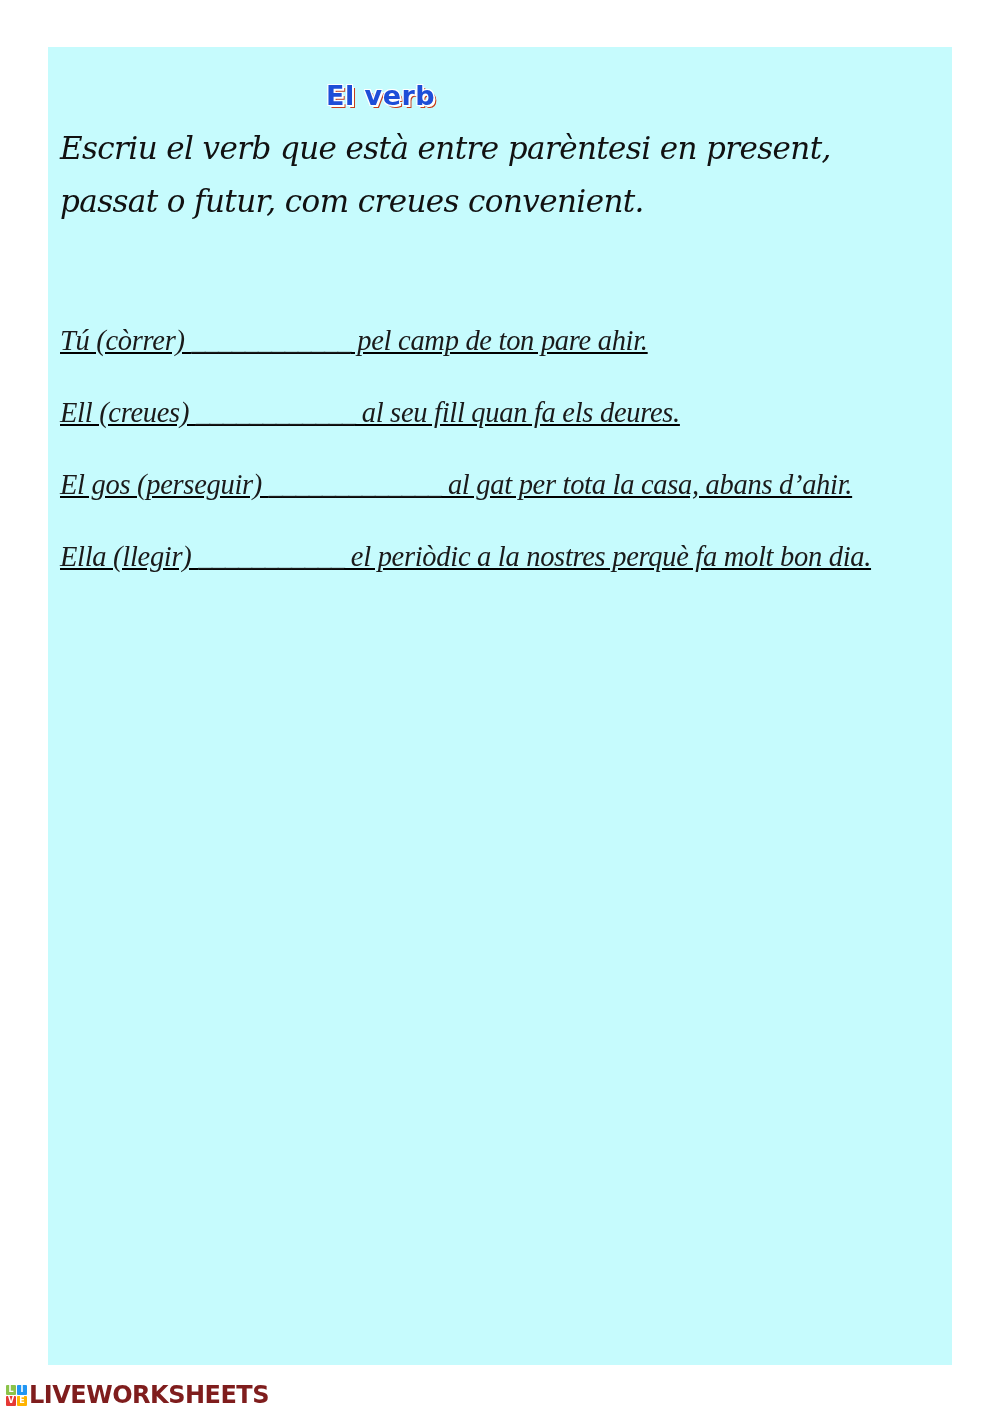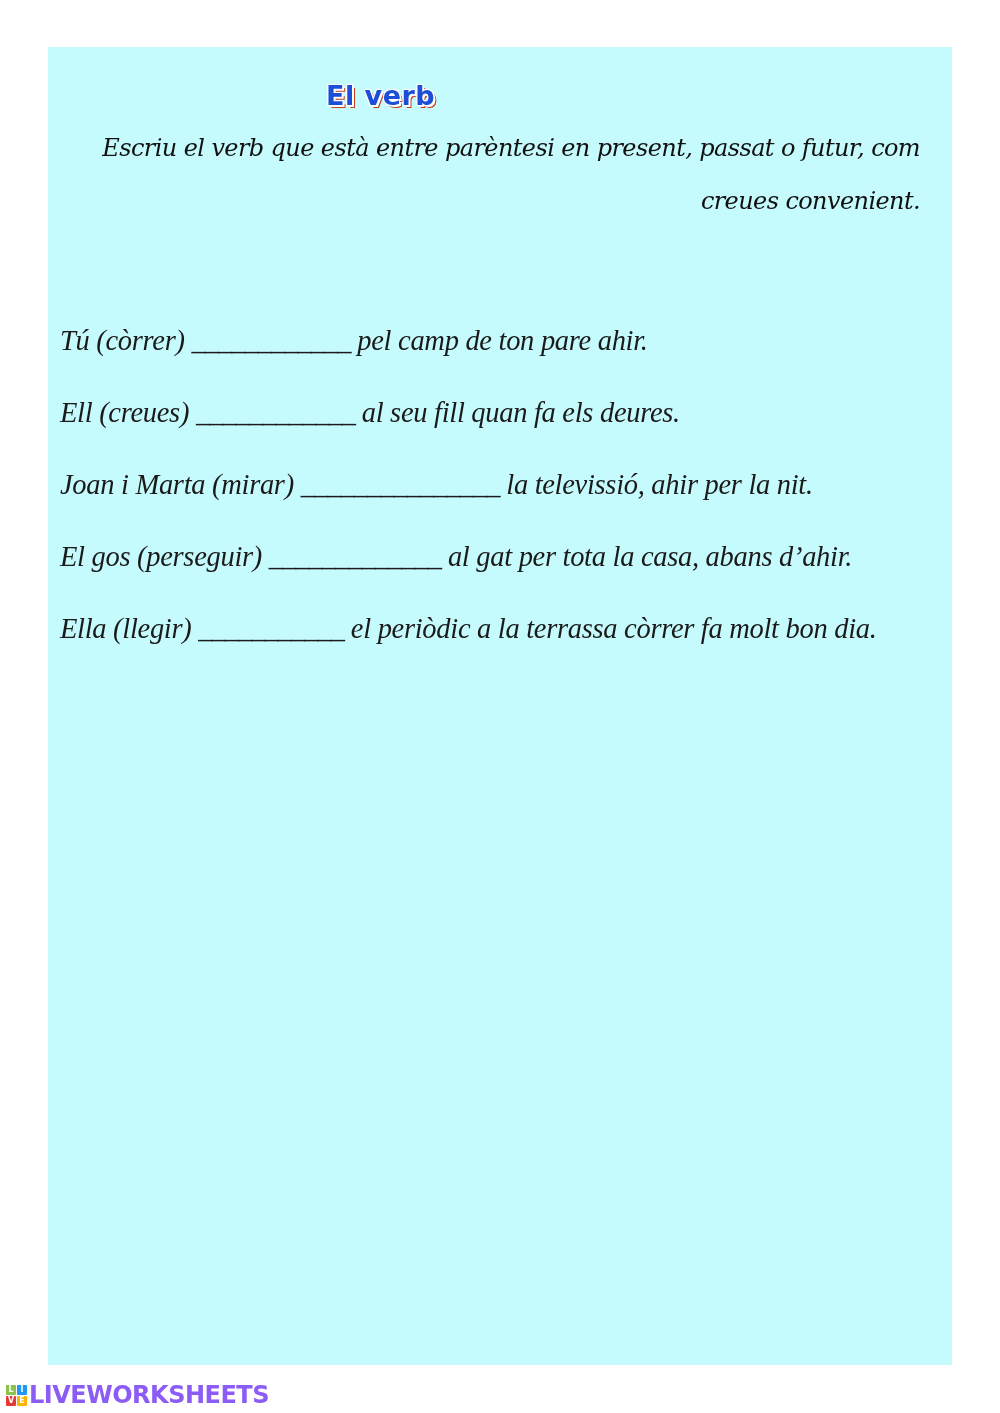--- a/index.html
+++ b/index.html
@@ -24,31 +24,31 @@
     text-shadow: 2px 2px 0 #ffffff, -1px -1px 0 #ffffff, 1px -1px 0 #ffffff, -1px 1px 0 #ffffff, 3px 3px 0 #c73f1c;
     margin-top: 28px;
   }
 
   .instructions {
     position: absolute;
     left: 60px; top: 122px;
     width: 860px;
     font-family: "DejaVu Serif", serif;
     font-style: italic;
-    font-size: 24px;
+    font-size: 31px;
     line-height: 53px;
     color: #111111;
     letter-spacing: -0.6px;
-    text-align: right;
   }
 
   .sentences {
     position: absolute;
     left: 60px; top: 305px;
     width: 880px;
+    text-decoration: underline;
   }
 
   .sentence {
     font-family: "Liberation Serif", serif;
     font-style: italic;
     font-size: 28.5px;
     line-height: 72px;
     color: #1a1a1a;
     letter-spacing: -0.3px;
     white-space: normal;
@@ -77,48 +77,45 @@
     font-weight: bold;
     color: #ffffff;
     text-align: center;
     line-height: 10px;
     border-radius: 1px;
   }
   .logo-text {
     font-family: "DejaVu Sans", sans-serif;
     font-weight: bold;
     font-size: 24px;
-    color: #8b5cf6;
+    color: #7f1d1d;
     letter-spacing: -0.5px;
   }
 </style>
 </head>
 <body>
 
 <div class="panel"></div>
 
 <div class="title">El verb</div>
 
 <div class="instructions">Escriu el verb que està entre parèntesi en present, passat o futur,  com creues convenient.</div>
 
 <div class="sentences">
   <div class="sentence">
     <span>Tú (còrrer) </span><span class="blank">____________</span><span> pel camp de ton pare ahir.</span>
   </div>
   <div class="sentence">
     <span>Ell (creues) </span><span class="blank">____________</span><span> al seu fill quan fa els deures.</span>
   </div>
   <div class="sentence">
-    <span>Joan i Marta (mirar) </span><span class="blank">_______________</span><span> la televissió, ahir per la nit.</span>
-  </div>
-  <div class="sentence">
     <span>El gos (perseguir) </span><span class="blank">_____________</span><span> al gat per tota la casa, abans d’ahir.</span>
   </div>
   <div class="sentence">
-    <span>Ella (llegir) </span><span class="blank">___________</span><span> el periòdic a la terrassa còrrer fa molt bon dia.</span>
+    <span>Ella (llegir) </span><span class="blank">___________</span><span> el periòdic a la nostres perquè fa molt bon dia.</span>
   </div>
 </div>
 
 <div class="logo">
   <div class="logo-icon">
     <span style="background:#8bc34a">L</span>
     <span style="background:#2196f3">I</span>
     <span style="background:#e53935">V</span>
     <span style="background:#ffb300">E</span>
   </div>

